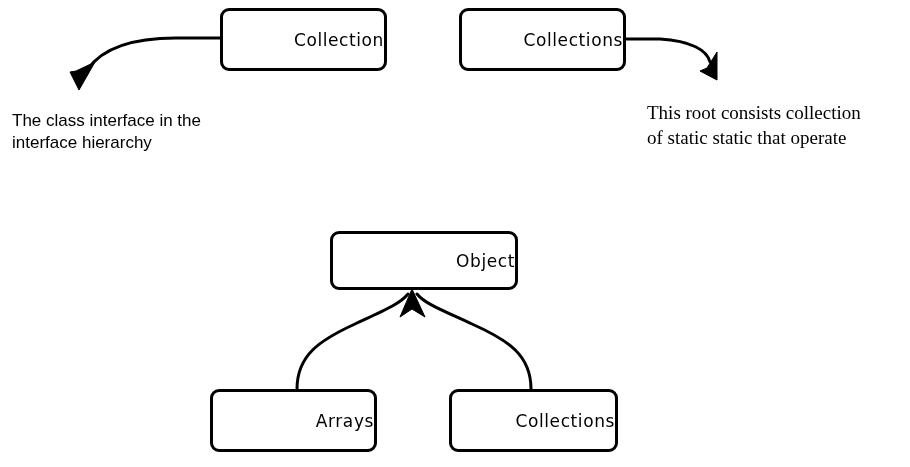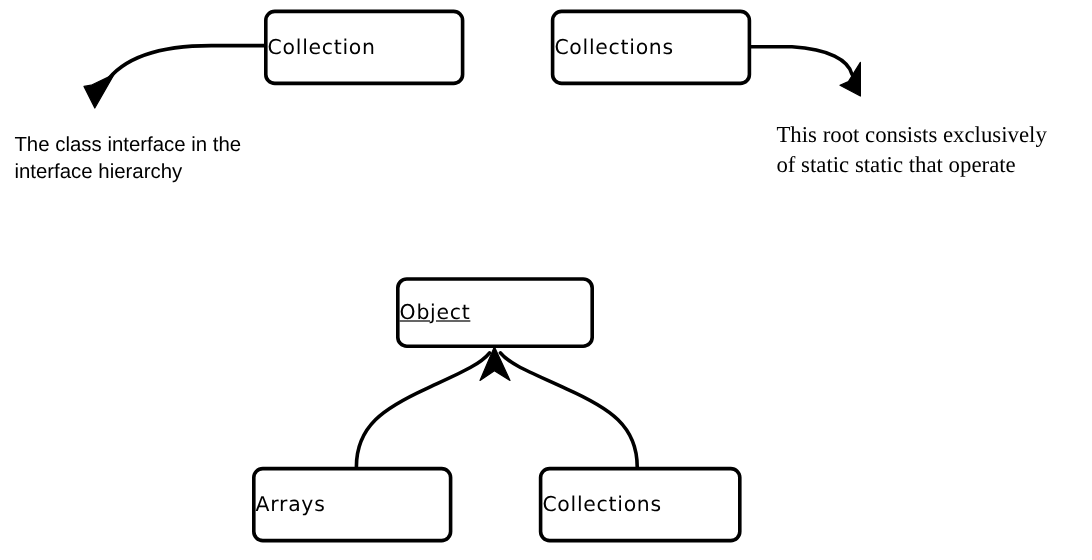--- a/index.html
+++ b/index.html
@@ -27,21 +27,21 @@
     pointer-events: none;
   }
   .node {
     position: absolute;
     box-sizing: border-box;
     background: #ffffff;
     border: 3px solid #000000;
     border-radius: 9px;
     display: flex;
     align-items: center;
-    justify-content: flex-start;
+    justify-content: flex-end;
   }
   .node-label {
     font-family: "DejaVu Sans", "Liberation Sans", sans-serif;
     font-size: 17px;
     letter-spacing: 0.6px;
     color: #000000;
     white-space: nowrap;
   }
   .annotation {
     position: absolute;
@@ -67,21 +67,21 @@
 
   
   #node-collection-interface { left: 220px; top: 8px; width: 167px; height: 63px; }
   #ann-interface { left: 12px; top: 110px; width: 240px; }
 
   
   #node-collections-class { left: 459px; top: 8px; width: 167px; height: 63px; }
   #ann-class { left: 647px; top: 100px; width: 260px; }
 
   
-  #node-object { left: 330px; top: 231px; width: 165px; height: 59px; text-decoration: underline; }
+  #node-object { left: 330px; top: 231px; width: 188px; height: 59px; }
   #node-arrays { left: 210px; top: 389px; width: 167px; height: 63px; }
   #node-collections-sub { left: 449px; top: 389px; width: 169px; height: 63px; }
 </style>
 </head>
 <body>
 
 <div id="canvas">
 
   <svg id="wires" viewBox="0 0 910 467" xmlns="http://www.w3.org/2000/svg">
 
@@ -105,21 +105,21 @@
   <div class="annotation sans" id="ann-interface">
     <span class="ann-line"><span>The class </span><b>interface</b><span> in the</span></span>
     <span class="ann-line">interface hierarchy</span>
   </div>
 
   <div class="node" id="node-collections-class">
     <span class="node-label">Collections</span>
   </div>
 
   <div class="annotation serif" id="ann-class">
-    <span class="ann-line"><span>This </span><b>root</b><span> consists exclusively</span></span>
+    <span class="ann-line"><span>This </span><b>root</b><span> consists collection</span></span>
     <span class="ann-line">of static static that operate</span>
   </div>
 
   <div class="node" id="node-object">
     <span class="node-label">Object</span>
   </div>
 
   <div class="node" id="node-arrays">
     <span class="node-label">Arrays</span>
   </div>

